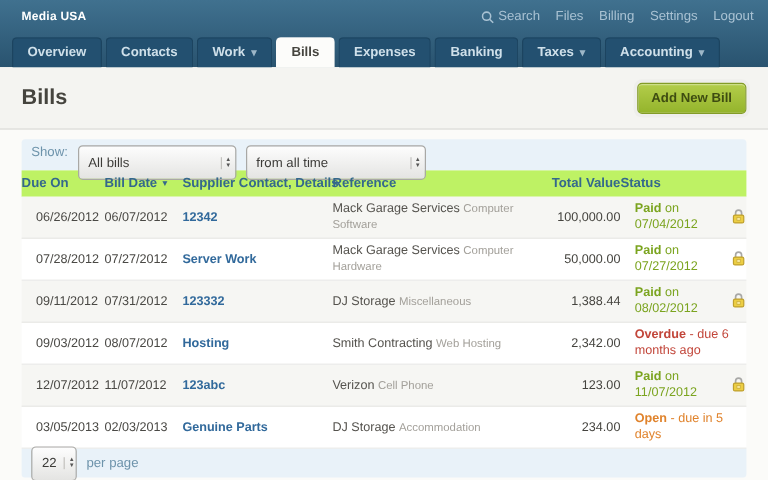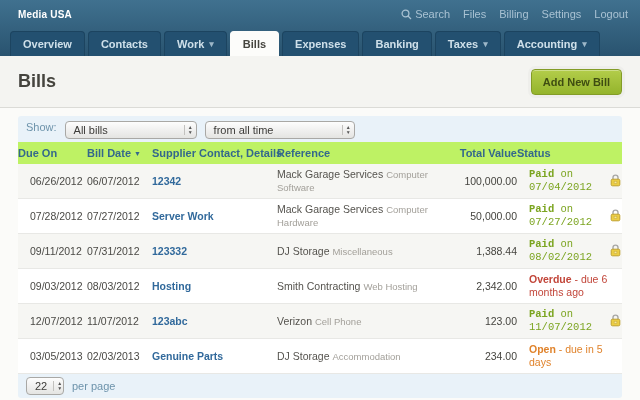--- a/index.html
+++ b/index.html
@@ -43,21 +43,21 @@
   
   .panel { width: 604px; margin: 8px auto 0; }
   .filterbar {
     background: #e9f2f9; border-radius: 3px 3px 0 0; padding: 5px 8px;
     display: flex; gap: 8px; height: 26px;
   }
   .filter-label { color: #6d93ab; font-size: 11px; }
   .sel {
     display: inline-flex; align-items: center; justify-content: space-between;
     background: linear-gradient(#fdfdfd, #e4e4e2); border: 1px solid #a9a8a5;
-    border-radius: 4px; height: 18px; padding: 0 3px 0 8px; cursor: pointer;
+    border-radius: 4px; height: 29px; padding: 0 3px 0 8px; cursor: pointer;
     color: #3c3b38; font-size: 11px;
   }
   .sel-type { width: 132px; } .sel-range { width: 150px; } .sel-perpage { width: 38px; }
   .stepper { display: flex; flex-direction: column; align-items: center; margin-left: 6px;
     border-left: 1px solid #c2c1be; padding-left: 3px; }
   .stepper span { font-size: 5px; line-height: 5px; color: #555; }
   
   .grid-row { display: grid; grid-template-columns: 69px 65px 125px 178px 62px 92px 13px; align-items: center; }
   .thead { background: #bef264; height: 22px; font-weight: bold; color: #34688c; }
   .thead > div { padding-left: 0; white-space: nowrap; }
@@ -70,21 +70,21 @@
   .row:nth-child(odd) { background: #f6f6f3; }
   .cell-due { padding-left: 12px; white-space: nowrap; }
   .cell-date { white-space: nowrap; }
   .cell-ref { color: #31699b; font-weight: bold; cursor: pointer; }
   .cell-supplier { padding-right: 12px; line-height: 13px; }
   .supplier-name { color: #55534e; }
   .supplier-detail { color: #a3a09a; font-size: 9.5px; }
   .cell-total { text-align: right; white-space: nowrap; color: #45443f; }
   .cell-status { padding-left: 12px; line-height: 13px; }
   .status-word { font-weight: bold; }
-  .st-paid { color: #7ba41f; font-family: Liberation Mono, monospace; }
+  .st-paid { color: #7ba41f; }
   .st-overdue { color: #c2463a; }
   .st-open { color: #e0832c; }
   .cell-lock { display: flex; align-items: center; }
   
   .pagebar {
     background: #e9f2f9; border-radius: 0 0 3px 3px; padding: 4px 8px;
     display: flex; align-items: center; gap: 8px; height: 24px;
   }
   .perpage-label { color: #6d93ab; }
 </style>
@@ -271,21 +271,21 @@
               <path d="M4 7 V4.6 a2.5 2.5 0 0 1 5 0 V7" fill="none" stroke="#a8a8a6" stroke-width="1.4"></path>
               <rect x="2.2" y="6.2" width="8.6" height="6.6" rx="1.3" fill="#ecce44" stroke="#bfa02e" stroke-width="1"></rect>
               <rect x="5.1" y="8.2" width="2.8" height="2.4" fill="#f7e79a" stroke="#c8ab39" stroke-width="0.6"></rect>
             </svg>
           </span>
         </div>
       </div>
 
       <div class="grid-row row">
         <div class="cell-due">09/03/2012</div>
-        <div class="cell-date">08/03/2012</div>
+        <div class="cell-date">08/07/2012</div>
         <div class="cell-ref">Hosting</div>
         <div class="cell-supplier">
           <span class="supplier-name">Smith Contracting</span>
           <span class="supplier-detail">Web Hosting</span>
         </div>
         <div class="cell-total">2,342.00</div>
         <div class="cell-status st-overdue">
           <span class="status-word">Overdue</span><span> - due 6 months ago</span>
         </div>
         <div class="cell-lock">

